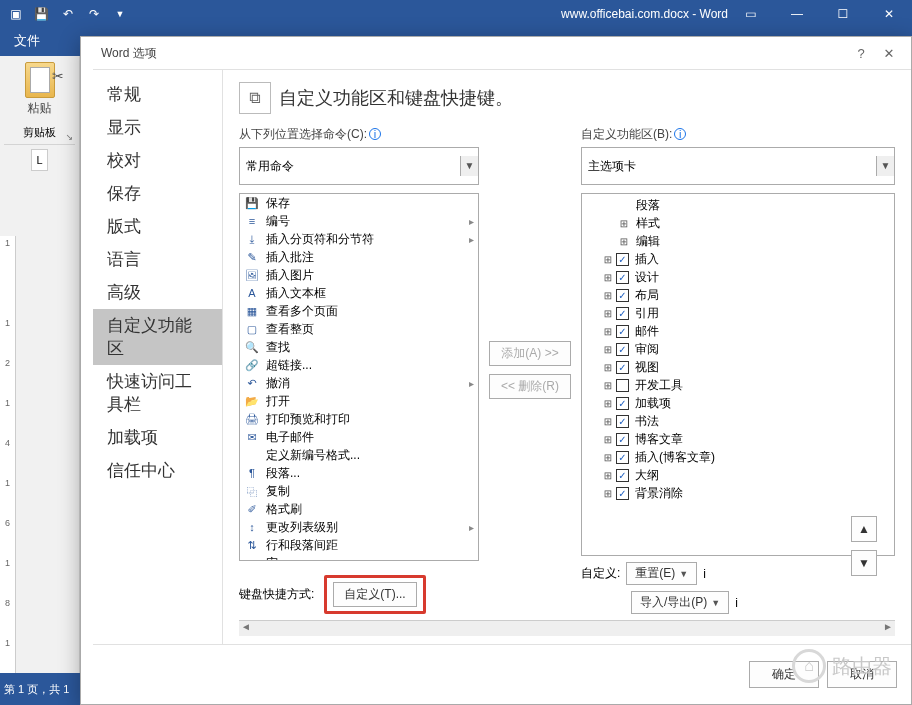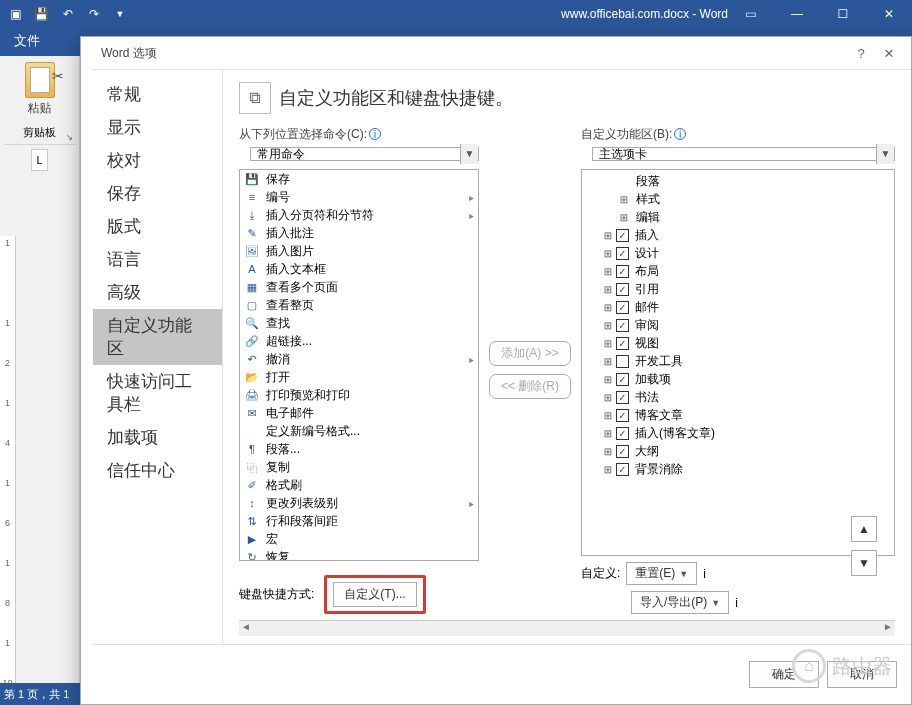--- a/index.html
+++ b/index.html
@@ -21,21 +21,21 @@
 .leftstrip { position: absolute; left: 0; top: 56px; width: 80px; background: #f1f1f1; height: 649px; border-right: 1px solid #d4d4d4; }
 .clip { padding: 4px; font-size: 11px; text-align: center; }
 .clip .paste { width: 30px; height: 36px; margin: 2px auto; background: linear-gradient(#f7d88c,#e8b64e); border: 1px solid #c89b3c; border-radius: 2px; position: relative; }
 .clip .paste::after { content:""; position:absolute; left:4px; top:4px; right:4px; bottom:4px; background:#fff; border:1px solid #aaa; }
 .clip .scissors { position:absolute; left:48px; top:6px; font-size:14px; color:#555; }
 .clip .lbl { margin-top: 2px; }
 .clip .grp { border-bottom: 1px solid #d4d4d4; padding-bottom: 4px; margin-bottom: 4px; position:relative; }
 .clip .grp .expand { position:absolute; right:2px; bottom:2px; font-size:9px; color:#777; }
 .ruler-col { position: absolute; left: 0; top: 180px; width: 16px; bottom: 0; background: #fff; border-right: 1px solid #ccc; font-size: 9px; color: #666; }
 .ruler-col div { height: 40px; border-bottom: 0; text-align: center; padding-top: 2px; }
-.statusbar { position: absolute; left: 0; bottom: 0; width: 80px; height: 22px; background: #2b579a; color: #fff; font-size: 11px; display: flex; align-items: center; padding-left: 4px; }
+.statusbar { position: absolute; left: 0; bottom: 0; width: 80px; height: 32px; background: #2b579a; color: #fff; font-size: 11px; display: flex; align-items: center; padding-left: 4px; }
 
 
 .dialog { position: absolute; left: 80px; top: 36px; right: 0; bottom: 0; background: #fff; border: 1px solid #aaa; box-shadow: 0 4px 20px rgba(0,0,0,.3); display: flex; flex-direction: column; padding-left: 12px; }
 .dlg-title { height: 32px; display: flex; align-items: center; padding: 0 8px; font-size: 12px; color: #444; }
 .dlg-title .spacer { flex: 1; }
 .dlg-title .dbtn { width: 28px; height: 28px; display: flex; align-items: center; justify-content: center; color: #666; font-size: 13px; }
 
 .dlg-body { flex: 1; display: flex; overflow: hidden; border-top: 1px solid #e1e1e1; }
 .sidebar { width: 130px; background: #fff; padding: 8px 0; border-right: 1px solid #e1e1e1; }
 .sidebar .navitem { padding: 5px 14px; font-size: 17px; color: #333; cursor: pointer; }
@@ -47,21 +47,21 @@
 .heading .htxt { font-size: 18px; color: #333; }
 
 .cols { flex: 1; display: flex; gap: 8px; overflow: hidden; }
 .col { display: flex; flex-direction: column; }
 .col.left { width: 240px; }
 .col.mid { width: 86px; justify-content: center; align-items:center; gap:8px; }
 .col.right { flex: 1; }
 
 .lbl { font-size: 12px; color: #444; margin-bottom: 4px; }
 .lbl .help { color:#1a73e8; font-size:11px; margin-left:2px; border:1px solid #1a73e8; border-radius:50%; width:12px; height:12px; display:inline-flex; align-items:center; justify-content:center; }
-.combo { display:flex; border:1px solid #ababab; height:14px; align-items:center; font-size:12px; background:#fff;margin-left:11px; }
+.combo { display:flex; border:1px solid #ababab; height:38px; align-items:center; font-size:12px; background:#fff; }
 .combo .ctxt { flex:1; padding:0 6px; }
 .combo .carrow { width:18px; border-left:1px solid #ababab; text-align:center; color:#555; font-size:10px; line-height:20px; background:#efefef; }
 
 .listbox { flex:1; border:1px solid #ababab; margin-top:8px; overflow:hidden; display:flex; }
 .listbox .items { flex:1; overflow-y:auto; font-size:12px; }
 .listbox .items::-webkit-scrollbar { width:16px; }
 .listbox .items::-webkit-scrollbar-track { background:#efefef; border-left:1px solid #ccc; }
 .listbox .items::-webkit-scrollbar-thumb { background:#c1c1c1; border:1px solid #a1a1a1; }
 .cmd { display:flex; align-items:center; padding:1px 4px; gap:6px; height:18px; }
 .cmd .ci { width:16px; height:16px; display:flex; align-items:center; justify-content:center; font-size:11px; color:#2b579a; }
@@ -75,21 +75,21 @@
 .tnode .cb { width:13px; height:13px; border:1px solid #333; display:flex; align-items:center; justify-content:center; font-size:10px; color:#2060c0; background:#fff; }
 .tnode .tt { padding-left:4px; }
 .tnode.lvl1 { padding-left: 16px; }
 .tnode.lvl2 { padding-left: 32px; }
 
 .btn { border:1px solid #ababab; background:#fdfdfd; font-size:12px; padding:3px 10px; color:#333; cursor:pointer; white-space:nowrap; }
 .btn.disabled { color:#aaa; }
 .btn.small { padding:2px 8px; }
 .btn .dd { font-size:9px; margin-left:4px; color:#555; }
 
-.mid .btn { width:82px; text-align:center;border-radius:7px; }
+.mid .btn { width:82px; text-align:center; }
 
 .rightbtns { display:flex; gap:6px; margin-top:8px; align-items:center; flex-wrap:wrap; }
 .rowline { display:flex; gap:6px; margin-top:6px; align-items:center; font-size:12px; }
 
 .updown { position:absolute; right:18px; top:390px; display:flex; flex-direction:column; gap:8px; }
 .updown .btn { width:26px; height:26px; padding:0; display:flex; align-items:center; justify-content:center; }
 
 .kbrow { display:flex; align-items:center; gap:10px; margin-top:14px; font-size:12px; }
 .redbox { border:3px solid #d73a2e; padding:4px 6px; border-radius:2px; display:inline-block; }
 

